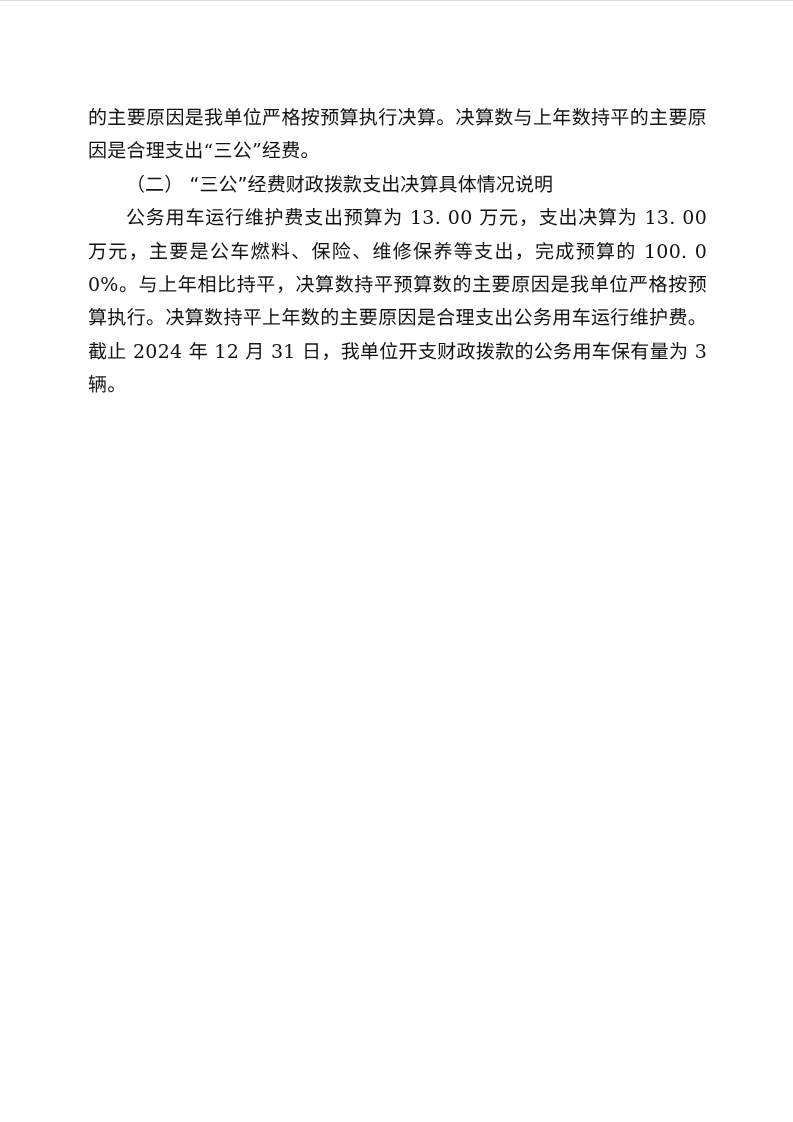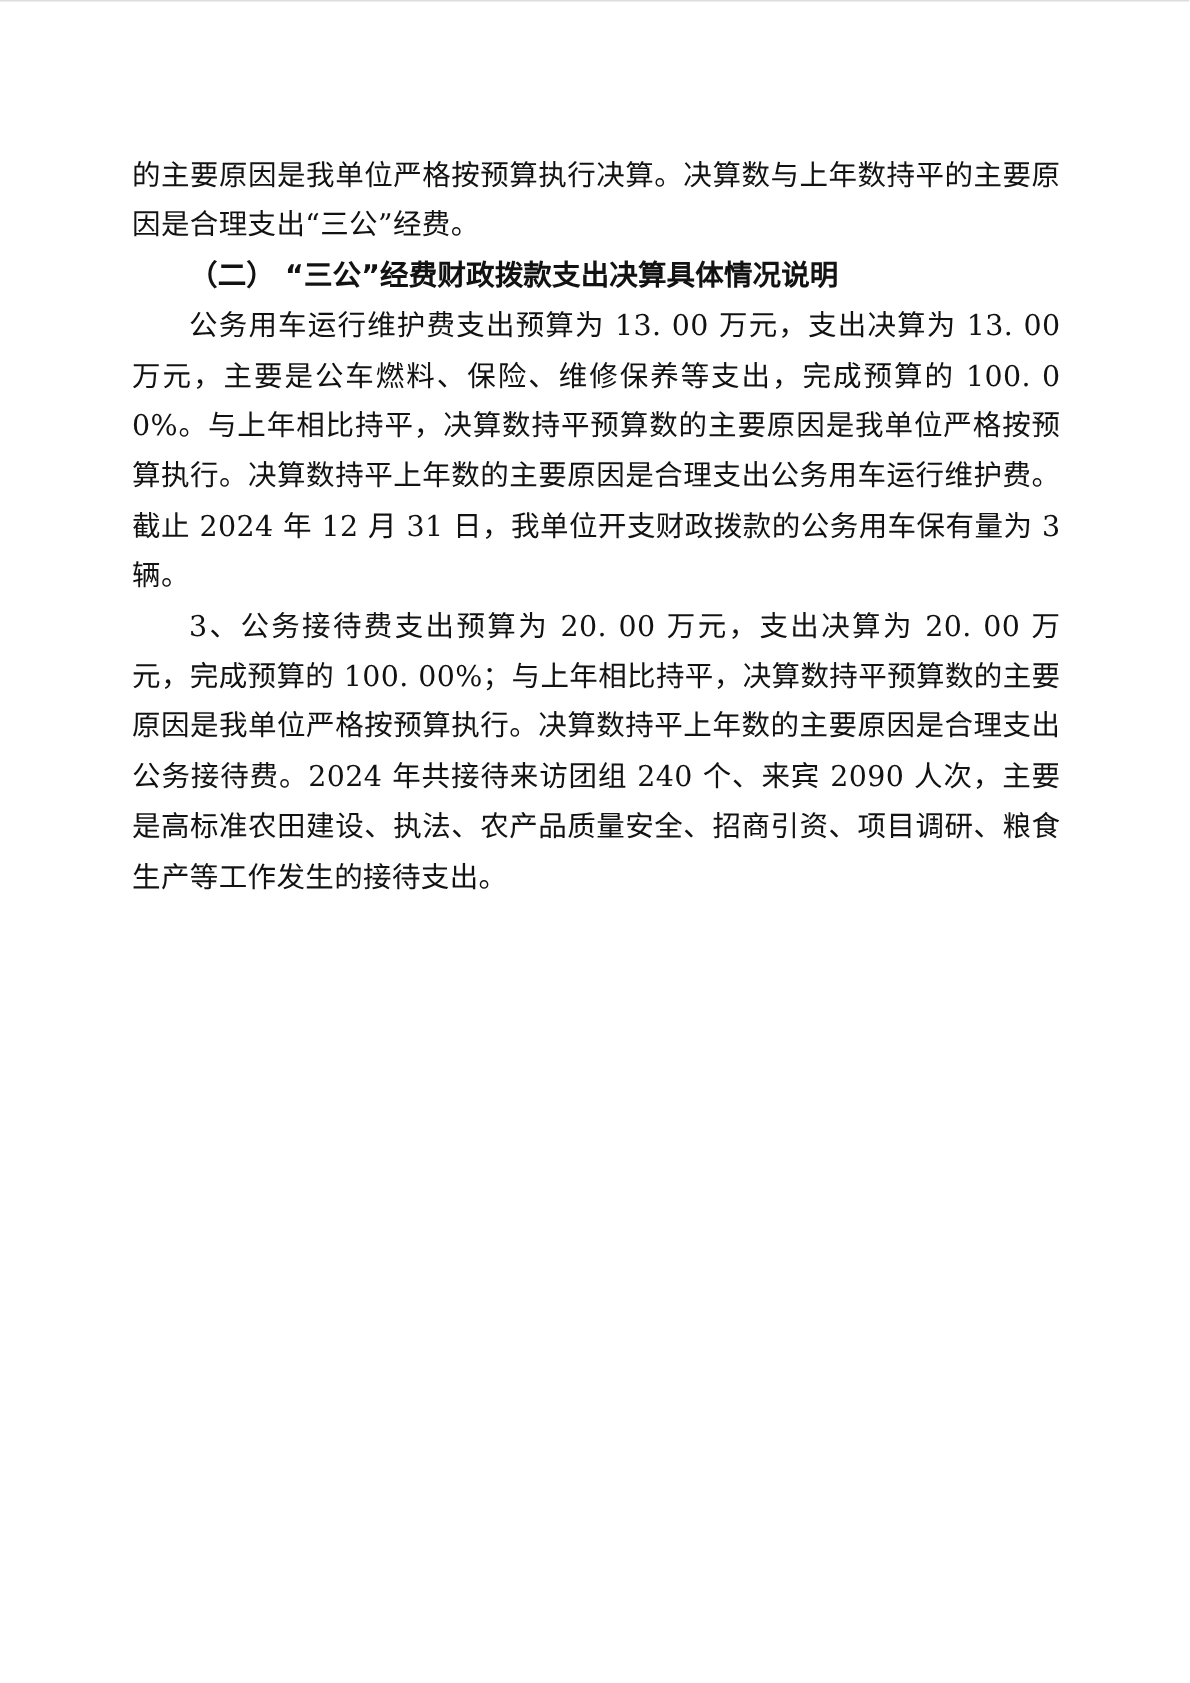--- a/index.html
+++ b/index.html
@@ -37,36 +37,35 @@
   }
   .para {
     text-indent: 2em;
   }
   .para.no-indent {
     text-indent: 0;
   }
   .heading {
     text-indent: 2em;
     font-family: "DejaVu Sans", "Liberation Sans", sans-serif;
-    font-weight: bold;
+    font-weight: normal;
     letter-spacing: 0.1px;
   }
 </style>
 </head>
 <body>
 
 <div class="page">
   <div class="content">
 
     <p class="para no-indent">的主要原因是我单位严格按预算执行决算。决算数与上年数持平的主要原因是合理支出“三公”经费。</p>
 
     <p class="heading">（二） “三公”经费财政拨款支出决算具体情况说明</p>
 
 
 
 
     <p class="para">公务用车运行维护费支出预算为 13. 00 万元，支出决算为 13. 00 万元，主要是公车燃料、保险、维修保养等支出，完成预算的 100. 00%。与上年相比持平，决算数持平预算数的主要原因是我单位严格按预算执行。决算数持平上年数的主要原因是合理支出公务用车运行维护费。截止 2024 年 12 月 31 日，我单位开支财政拨款的公务用车保有量为 3 辆。</p>
 
-    <p class="para">3、公务接待费支出预算为 20. 00 万元，支出决算为 20. 00 万元，完成预算的 100. 00%；与上年相比持平，决算数持平预算数的主要原因是我单位严格按预算执行。决算数持平上年数的主要原因是合理支出公务接待费。2024 年共接待来访团组 240 个、来宾 2090 人次，主要是高标准农田建设、执法、农产品质量安全、招商引资、项目调研、粮食生产等工作发生的接待支出。</p>
 
 
   </div>
 </div>
 
 </body></html>

